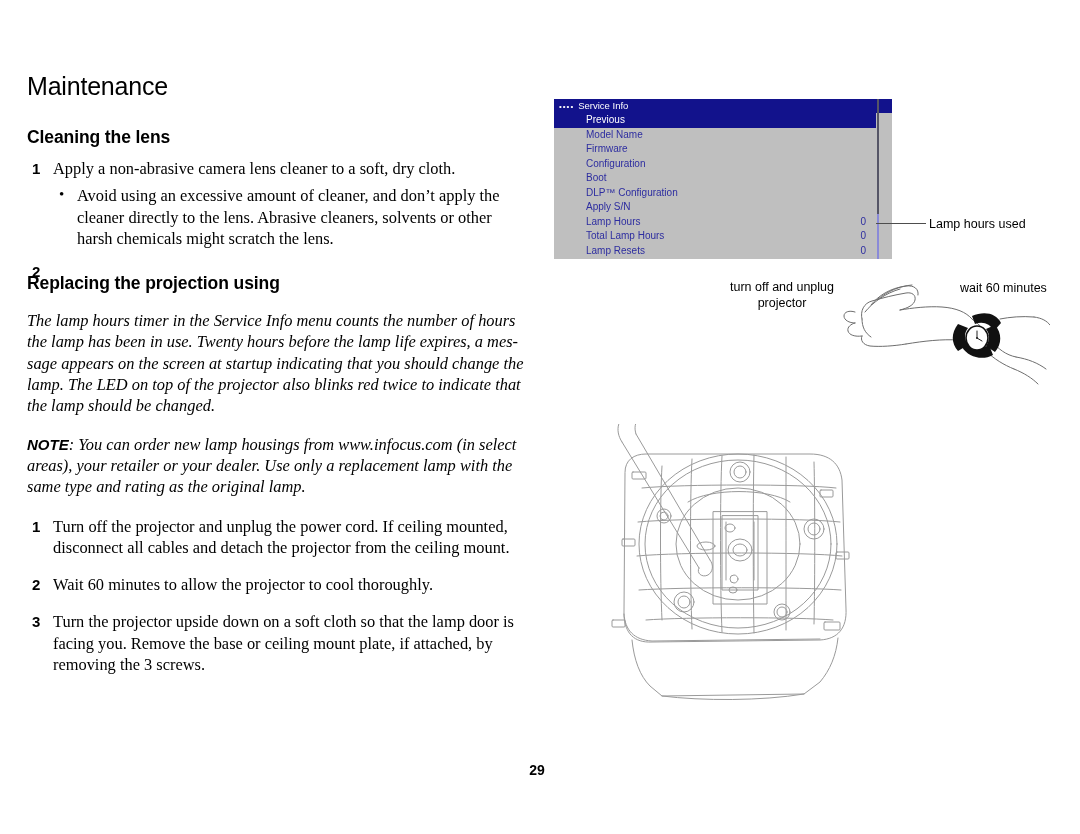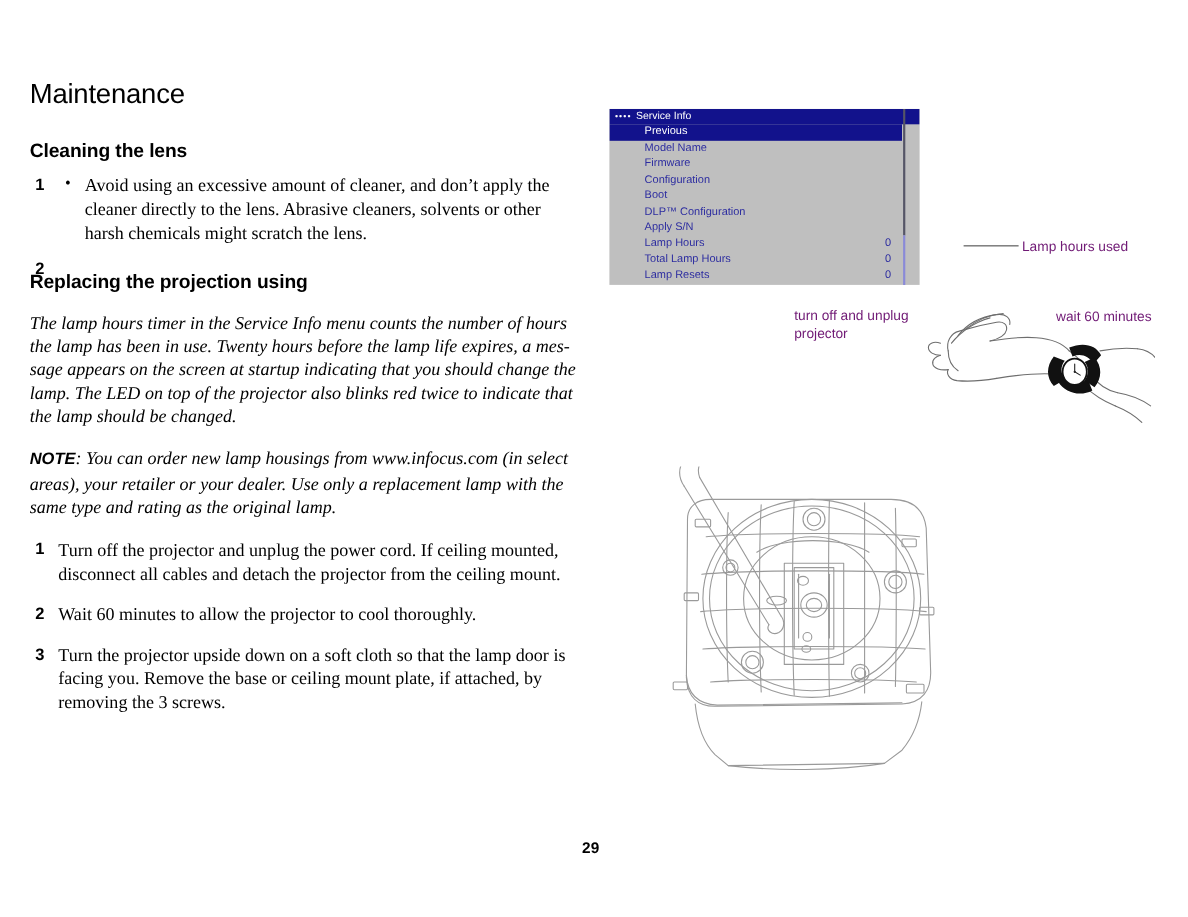--- a/index.html
+++ b/index.html
@@ -63,21 +63,21 @@
     line-height:21.3px;
   }
   ul.bullets>li>.dot{
     position:absolute;left:6px;top:-1px;font-size:15px;
   }
 
   
   .osd{
     position:absolute;
     left:554px;top:99px;
-    width:282px;height:160px;
+    width:338px;height:160px;
     overflow:hidden;
     background:#bfbfbf;
     font-family:"Liberation Sans", sans-serif;
   }
   .osd-title{
     background:#12128c;
     color:#ffffff;
     font-size:9.5px;
     height:14px;
     line-height:14px;
@@ -111,23 +111,24 @@
   }
   .osd-scroll-bot{
     position:absolute;right:13px;top:115px;width:2px;height:46px;background:#8a8ad8;
   }
 
   
   .anno{
     position:absolute;
     font-family:"Liberation Sans", sans-serif;
     font-size:12.5px;
-    color:#701a75;
+    color:#000000;
     line-height:16px;
     white-space:nowrap;
+    text-align:center;
   }
   .anno-lamp{left:929px;top:216px;}
   .leader-lamp{
     position:absolute;left:876px;top:223px;width:50px;height:1px;background:#4d4d4d;
   }
   .anno-turnoff{left:722px;top:279px;white-space:normal;width:120px;}
   .anno-wait{left:960px;top:280px;}
 
   
   .fig-hand{position:absolute;left:838px;top:283px;width:212px;height:105px;}
@@ -151,20 +152,21 @@
 
   <div class="left-col">
 
     <h1 class="chapter">Maintenance</h1>
 
     <h2 class="section">Cleaning the lens</h2>
 
     <ol class="steps">
       <li>
         <span class="num">1</span>
+        <span>Apply a non-abrasive camera lens cleaner to a soft, dry cloth.</span>
         <ul class="bullets">
           <li>
             <span class="dot">•</span>
             <span>Avoid using an excessive amount of cleaner, and don’t apply the cleaner directly to the lens. Abrasive cleaners, solvents or other harsh chemicals might scratch the lens.</span>
           </li>
         </ul>
       </li>
       <li style="margin-top:10px;">
         <span class="num">2</span>
       </li>

